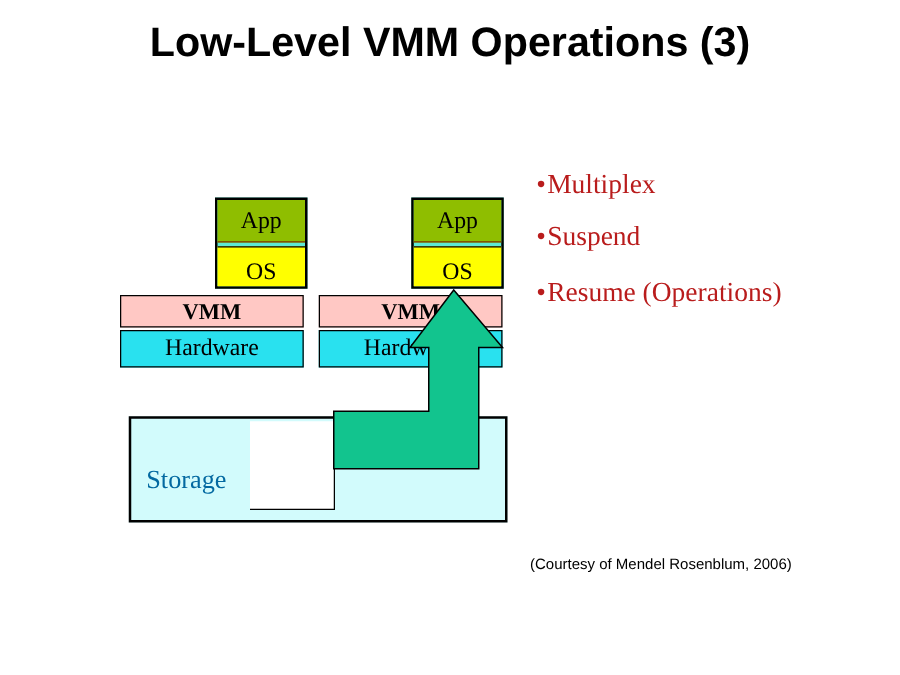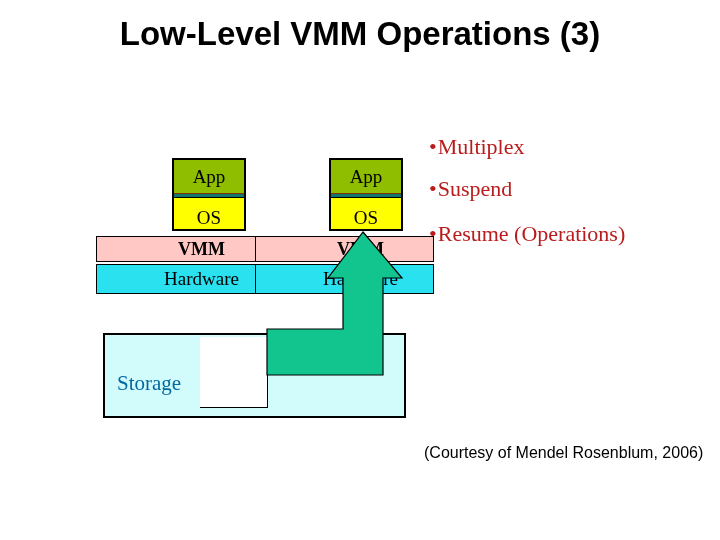--- a/index.html
+++ b/index.html
@@ -11,39 +11,39 @@
 
   
   #title{
     left:0;top:14px;width:720px;text-align:center;
     font-family:"Liberation Sans","DejaVu Sans",sans-serif;
     font-weight:bold;font-size:33px;line-height:40px;color:#000;
   }
 
   
   .appos{
-    width:70px;height:69px;border:2px solid #000;background:#0f766e;
+    width:70px;height:69px;border:2px solid #000;background:#5eead4;
     display:flex;flex-direction:column;z-index:6;
   }
   .app-cell{
     height:33px;border-bottom:1px solid #803300;
     display:flex;align-items:center;justify-content:center;
     font-size:19px;color:#000;
   }
   .os-cell{
     flex:1;margin-top:3px;border-top:1px solid #000;
     display:flex;align-items:flex-end;justify-content:center;
     font-size:19px;color:#000;
   }
 
   
   .wbox{
     width:145px;border:1px solid #000;
     display:flex;align-items:center;justify-content:center;
-    color:#000;z-index:1;padding-left:32px;
+    color:#000;z-index:1;
   }
   .vmm{height:24px;font-size:18px;font-weight:bold;}
   .hw{height:28px;font-size:19px;}
 
   
   #storage{
     left:103px;top:333px;width:299px;height:81px;
     border:2px solid #000;z-index:1;
   }
   #storage-label{
@@ -60,21 +60,21 @@
   
   .bullet-line{
     left:429px;font-size:22px;line-height:26px;color:#b91c1c;white-space:nowrap;
   }
   .bullet-dot{margin-right:1px;}
 
   
   #attribution{
     left:424px;top:444px;
     font-family:"Liberation Sans","DejaVu Sans",sans-serif;
-    font-size:16px;color:#000;
+    font-size:12px;color:#000;
   }
 </style>
 </head>
 <body>
 
 <div id="title" class="abs">Low-Level VMM Operations (3)</div>
 
 <div class="abs appos" style="left:172px;top:158px;">
   <div class="app-cell" style="background-color: rgb(143, 190, 0);">
     <span>App</span>

